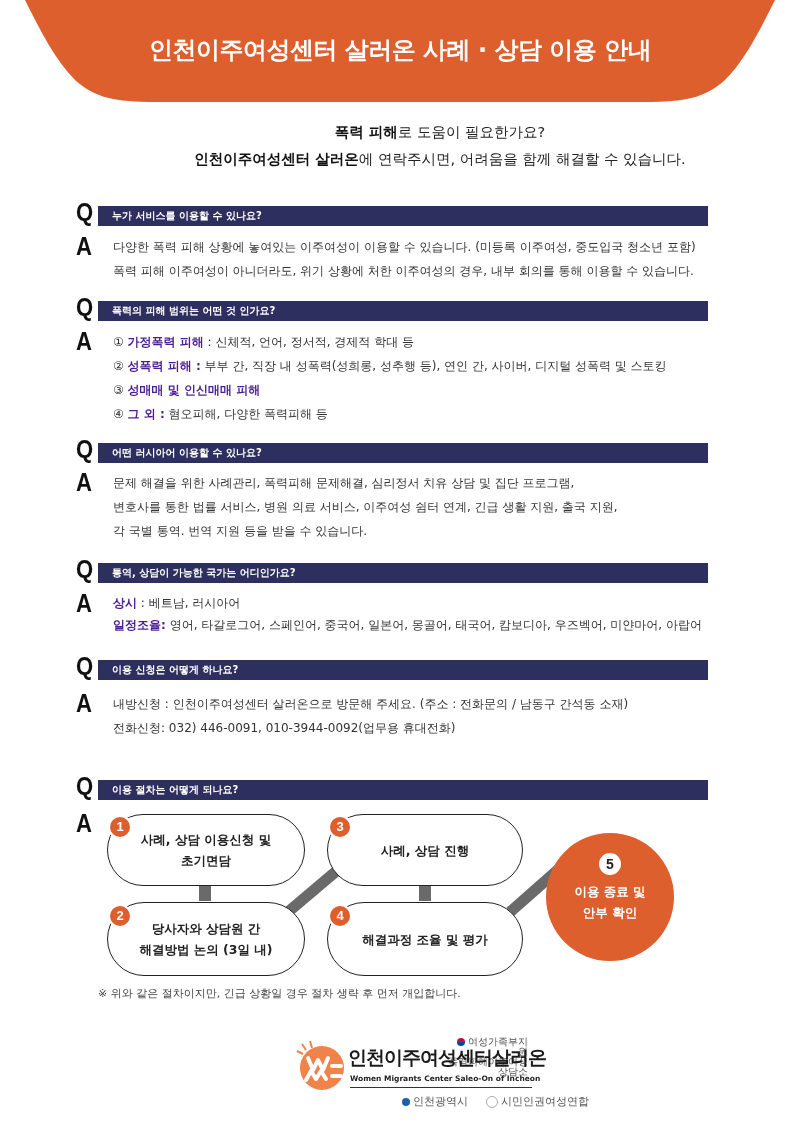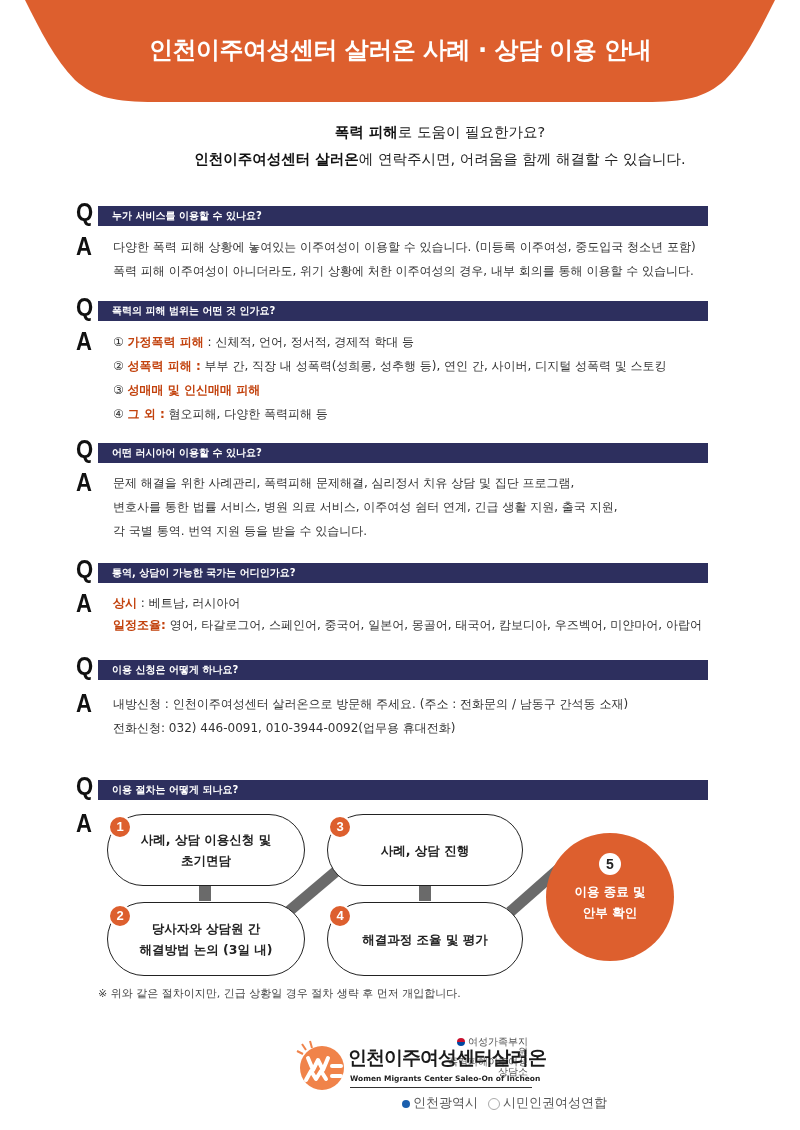--- a/index.html
+++ b/index.html
@@ -30,21 +30,21 @@
     position:absolute; left:22px; top:3px; width:610px; height:20px;
     background:#2d2f5e; color:#fff; font-size:10px; font-weight:bold;
     line-height:20px; padding-left:14px; box-sizing:border-box;
   }
   .arow { position:absolute; left:76px; width:640px; }
   .aletter {
     position:absolute; left:0; top:-4px; font-family:"Liberation Sans", sans-serif;
     font-size:26px; font-weight:bold; color:#111; transform:scaleX(0.85); transform-origin:left;
   }
   .alines { position:absolute; left:37px; top:0; font-size:12px; color:#333; line-height:24px; white-space:nowrap; }
-  .alines b { color:#c2410c; }
+  .alines b { color:#4c1d95; }
 
   
   .pill {
     position:absolute; background:#fff; border:1.5px solid #222; border-radius:40px;
     text-align:center; font-size:12.5px; font-weight:bold; color:#222; display:flex;
     align-items:center; justify-content:center; line-height:21px;
   }
   .num {
     position:absolute; width:20px; height:20px; border-radius:50%; background:#dd5f2e; color:#fff;
     font-size:13px; font-weight:bold; text-align:center; line-height:20px; border:2px solid #fff;
@@ -61,21 +61,21 @@
   }
   .final .ftxt { line-height:21px; }
   .note { position:absolute; left:98px; top:986px; font-size:11px; color:#444; }
 
   
   .logo-circle { position:absolute; left:294px; top:1038px; width:54px; height:54px; }
   .ministry { position:absolute; left:448px; top:1025px; font-size:10px; color:#555; text-align:right; width:80px; line-height:10px;margin-top:12px; }
   .org-ko { position:absolute; left:348px; top:1045px; font-size:19px; font-weight:bold; color:#1a1a1a; letter-spacing:-1px; }
   .org-en { position:absolute; left:350px; top:1074px; font-size:7.5px; font-weight:bold; color:#222; }
   .org-line { position:absolute; left:350px; top:1087px; width:182px; height:1px; background:#333; }
-  .sponsors { position:absolute; left:402px; top:1094px; font-size:13px; color:#555; display:flex; gap:10px; align-items:center; }
+  .sponsors { position:absolute; left:402px; top:1094px; font-size:11px; color:#555; display:flex; gap:18px; align-items:center; }
   .dot-blue { display:inline-block; width:8px; height:8px; border-radius:50%; background:#1b5fae; margin-right:3px; vertical-align:middle; }
   .dot-gray { display:inline-block; width:10px; height:10px; border-radius:50%; border:1px solid #aaa; margin-right:3px; vertical-align:middle; }
   .tg { display:inline-block; width:8px; height:8px; border-radius:50%; background:linear-gradient(180deg,#c8102e 50%,#0047a0 50%); margin-right:3px; vertical-align:middle; }
 </style>
 </head>
 <body>
 
 <div class="banner-shape">
   <svg width="750" height="102" viewBox="0 0 750 102">
     <path d="M0 0 L750 0 C735 30 720 60 700 80 C680 98 660 102 620 102 L130 102 C90 102 70 98 50 80 C30 60 15 30 0 0 Z" fill="#dd5f2e"></path>

